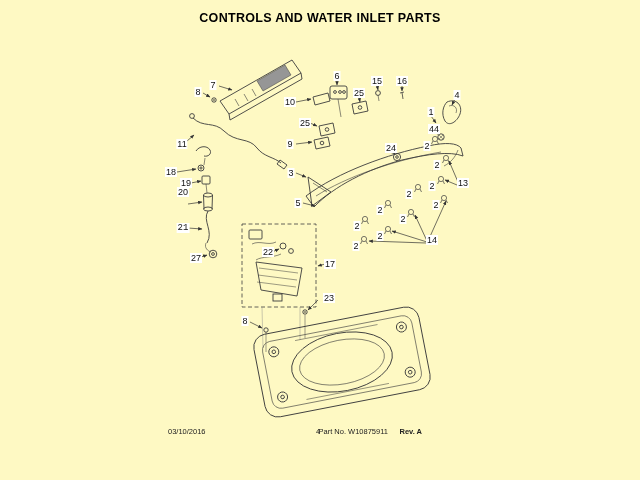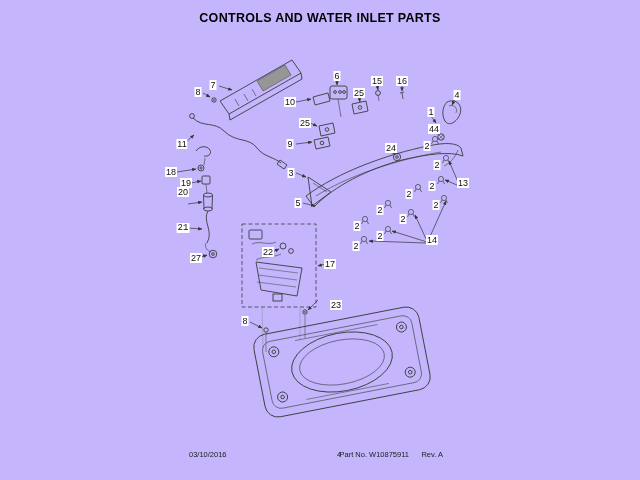--- a/index.html
+++ b/index.html
@@ -3,39 +3,39 @@
 <meta charset="utf-8">
 <style>
   * { margin:0; padding:0; box-sizing:border-box; }
   html,body { width:640px; height:480px; }
   body {
     background:#ffffff;
     font-family:"Liberation Sans", sans-serif;
     position:relative;
     overflow:hidden;
   }
-  .page { position:absolute; inset:0; background:#c4b5fd; }
+  .page { position:absolute; inset:0; background:#fef9c3; }
   .title {
     position:absolute; top:11px; left:0; width:100%;
     text-align:center; font-size:12.5px; font-weight:bold;
     letter-spacing:.3px; color:#000;
   }
   svg.art { position:absolute; left:0; top:0; }
   #callout-layer { position:absolute; inset:0; }
   .callout {
     position:absolute; transform:translate(-50%,-50%);
     font-size:9px; line-height:10px; color:#111;
     background:#fff; padding:0 1px;
   }
-  .footer { position:absolute; left:0; top:450px; width:584px; height:14px;margin-left:21px; }
+  .footer { position:absolute; left:0; top:427px; width:584px; height:14px; }
   .footer span { position:absolute; font-size:7.5px; color:#222; white-space:pre; }
   .footer .f-date { left:168px; }
   .footer .f-page { left:316px; }
   .footer .f-part { right:196px; }
-  .footer .f-rev  { right:162px; }
+  .footer .f-rev  { right:162px;font-weight:bold; }
 </style>
 </head>
 <body>
 
 <div class="page">
 
   <div class="title">CONTROLS AND WATER INLET PARTS</div>
 
   <svg class="art" width="640" height="480" viewBox="0 0 640 480">
     <defs>
@@ -237,21 +237,21 @@
       <div class="callout" style="left: 380px; top: 210px;">2</div>
       <div class="callout" style="left: 403px; top: 219px;">2</div>
       <div class="callout" style="left: 357px; top: 226px;">2</div>
       <div class="callout" style="left: 183px; top: 228px; font-family: Liberation Mono, monospace;">21</div>
       <div class="callout" style="left: 380px; top: 236px;">2</div>
       <div class="callout" style="left: 432px; top: 240px;">14</div>
       <div class="callout" style="left: 356px; top: 246px;">2</div>
       <div class="callout" style="left: 268px; top: 252px;">22</div>
       <div class="callout" style="left: 196px; top: 258px; text-align: center;">27</div>
       <div class="callout" style="left: 330px; top: 264px;">17</div>
-      <div class="callout" style="left: 336px; top: 298px; margin-top: 7px;">23</div>
+      <div class="callout" style="left: 329px; top: 298px;">23</div>
       <div class="callout" style="left: 245px; top: 321px;">8</div>
     </div>
 
   <div class="footer">
     <span class="f-date">03/10/2016</span>
     <span class="f-page">4</span>
     <span class="f-part">Part No. W10875911</span>
     <span class="f-rev">Rev. A</span>
   </div>
 

